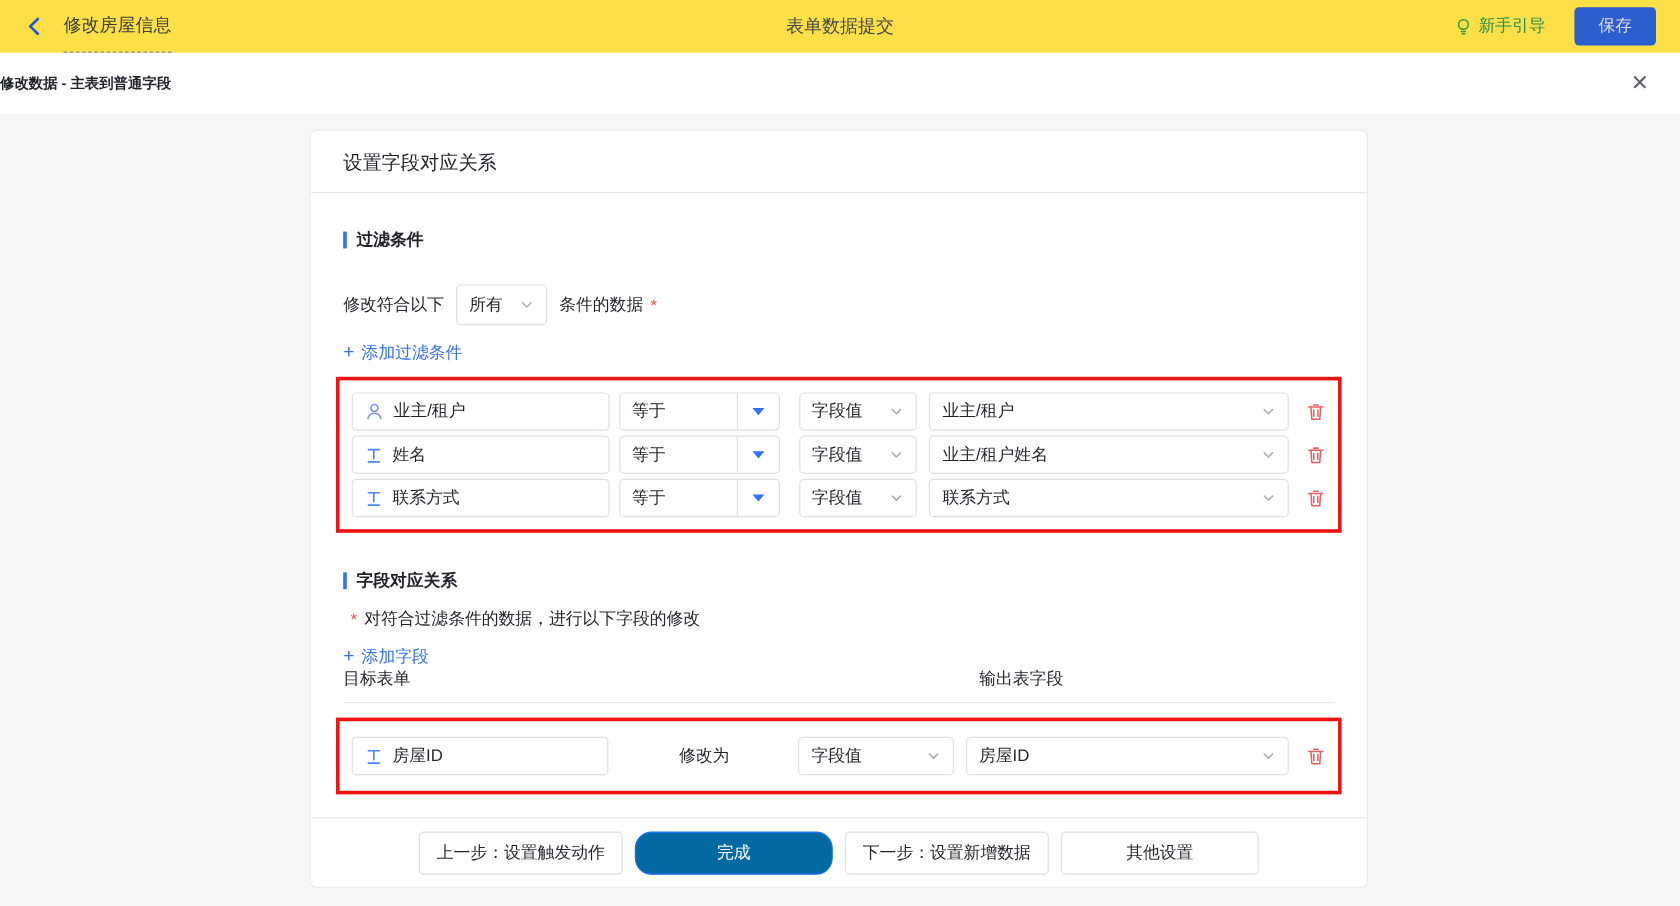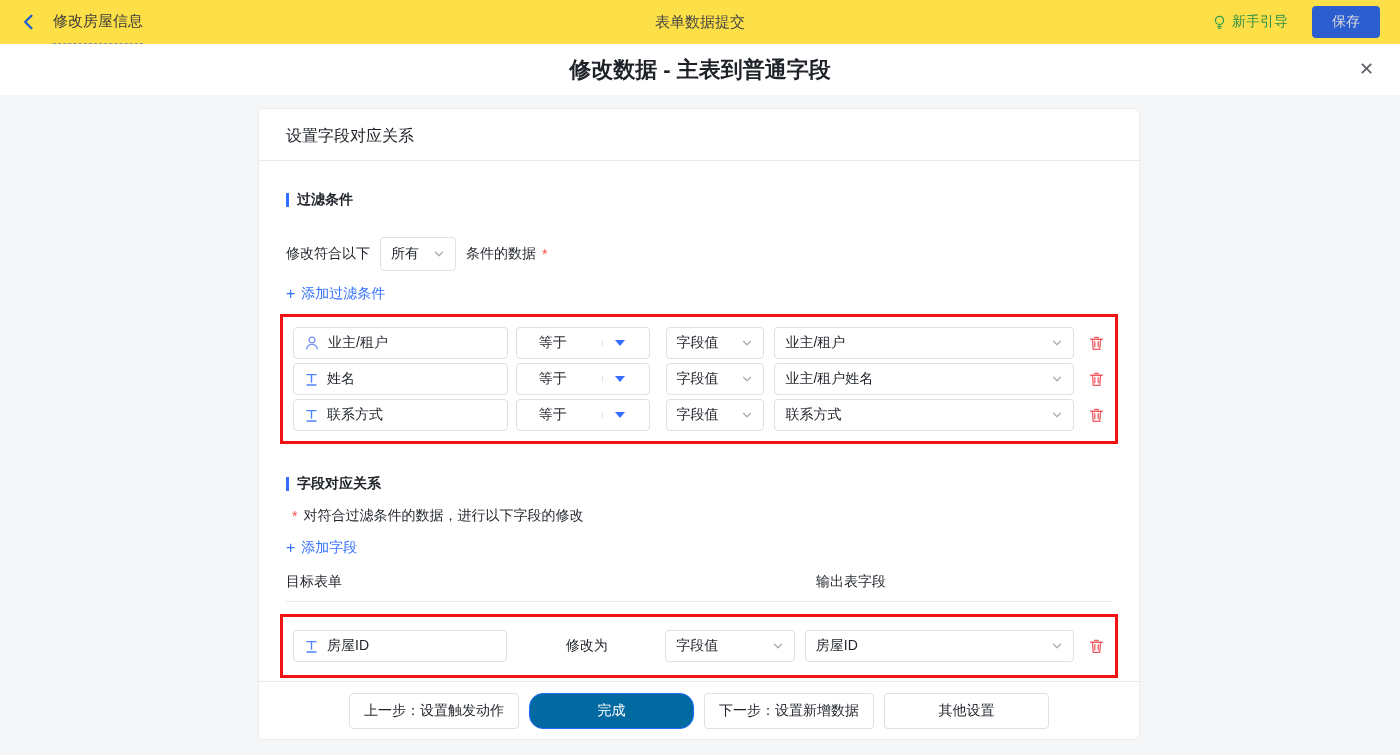--- a/index.html
+++ b/index.html
@@ -27,21 +27,21 @@
   }
   .topbar-right { display:flex; align-items:center; gap:24px; z-index:1; }
   .guide { display:flex; align-items:center; gap:5px; font-size:14px; color:#2f8f4a; cursor:pointer; }
   .save-btn {
     background:#2d5ecf; color:#dcdcdc; border:none; border-radius:4px;
     font-size:14px; padding:7px 20px; cursor:pointer; font-family:inherit;
   }
 
   
   .dialog-header { position:absolute; top:44px; left:0; width:100%; height:51px; background:#fff; }
-  .dialog-title { font-size:22px; font-weight:bold; color:#1f2329; text-align:center; line-height:51px; }
+  .dialog-title { font-size:12px; font-weight:bold; color:#1f2329; text-align:left; line-height:51px; }
   .close-btn {
     position:absolute; right:26px; top:0; line-height:51px; font-size:18px;
     color:#5f6369; cursor:pointer;
   }
 
   
   .page-body { position:absolute; top:95px; left:0; width:100%; height:660px; background:#f5f6f7; }
   .card {
     position:absolute; left:258px; top:13px; width:882px; height:632px;
     background:#fff; border:1px solid #ececee; border-radius:6px;
@@ -73,37 +73,37 @@
   }
   .add-link .plus { font-size:16px; line-height:1; }
 
   .hl-group { border:3px solid #f21212; margin:11px -6px 0; padding:6px 10px; }
   .hl-group.mapping { margin-top:12px; padding:13px 10px; }
 
   .frow { display:flex; align-items:center; margin:4px 0; }
   .field-input {
     width:215px; justify-content:flex-start; gap:8px; cursor:text;
   }
-  .op-sel { width:134px; padding:12px; margin-left:8px; }
+  .op-sel { width:134px; padding:0; margin-left:8px; }
   .op-text { flex:1; padding:0 10px; }
   .op-caret {
     width:35px; align-self:stretch; border-left:1px solid #dee0e3;
     display:flex; align-items:center; justify-content:center;
   }
   .tri {
     width:0; height:0; border-left:5px solid transparent;
     border-right:5px solid transparent; border-top:6px solid #3370ff;
   }
   .type-sel { width:99px; margin-left:16px; }
   .val-sel  { width:300px; margin-left:10px; }
   .trash { margin-left:14px; display:flex; align-items:center; cursor:pointer; }
 
   .desc { margin-top:14px; font-size:14px; display:flex; align-items:center; gap:6px; }
   .map-headers {
-    display:flex; margin-top:16px; padding-bottom:10px; font-size:14px;
+    display:flex; margin-top:0; padding-bottom:10px; font-size:14px;
     color:#1f2329; border-bottom:1px solid #e8e8e8;
   }
   .mh-target { width:530px; }
 
   .mrow { display:flex; align-items:center;text-align:center; }
   .m-action { margin-left:51px; width:57px; font-size:14px; color:#1f2329; }
   .m-type { width:130px; margin-left:50px; }
   .m-val  { width:270px; margin-left:10px; }
 
   .card-footer {

